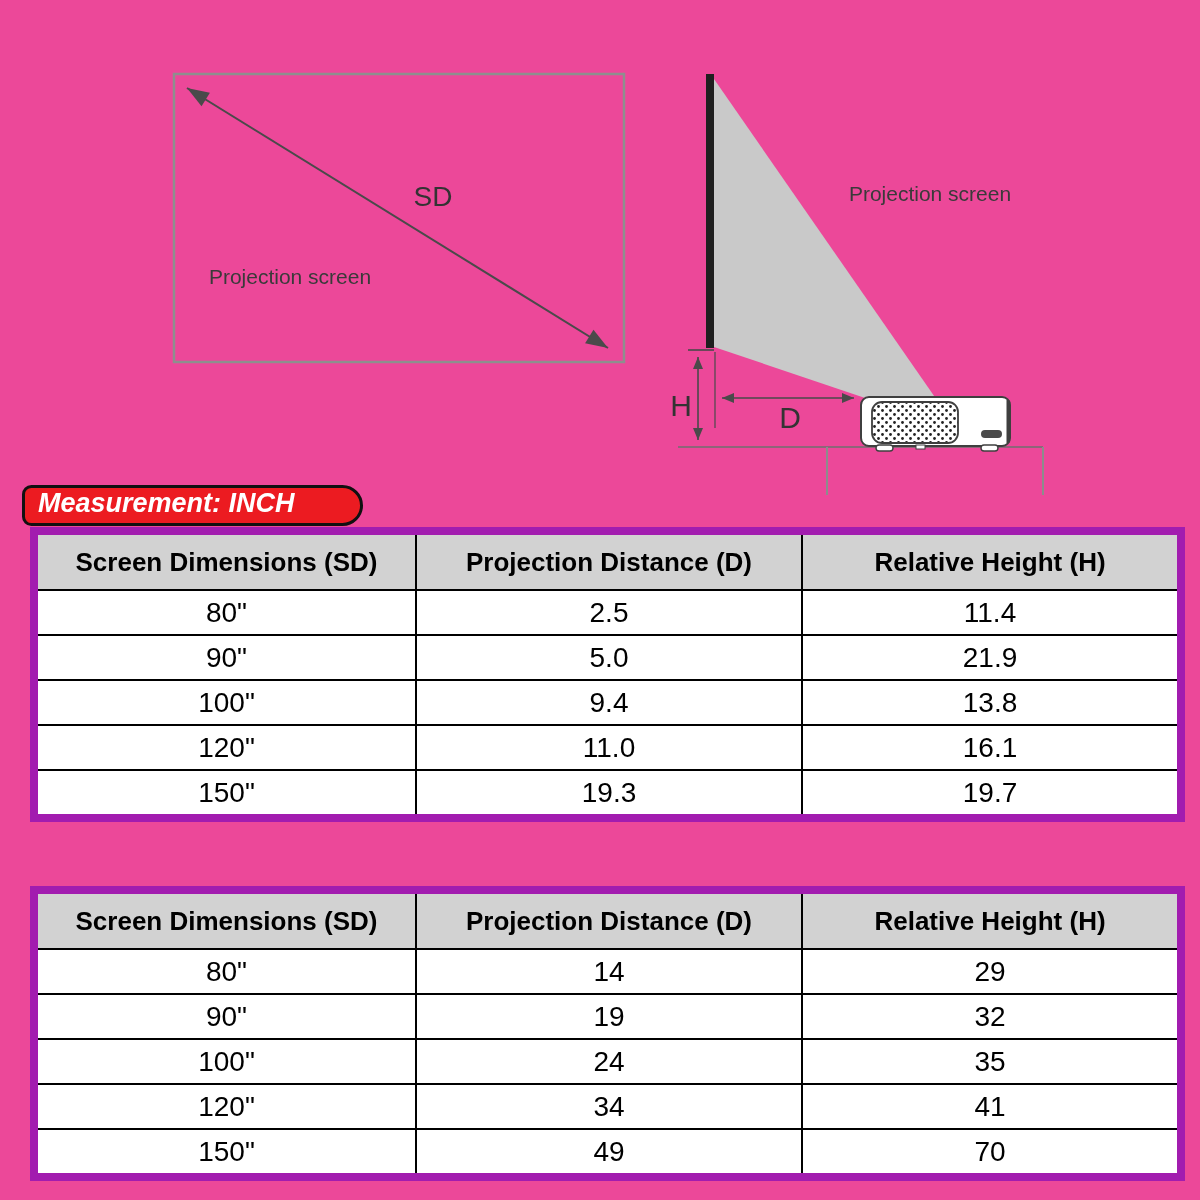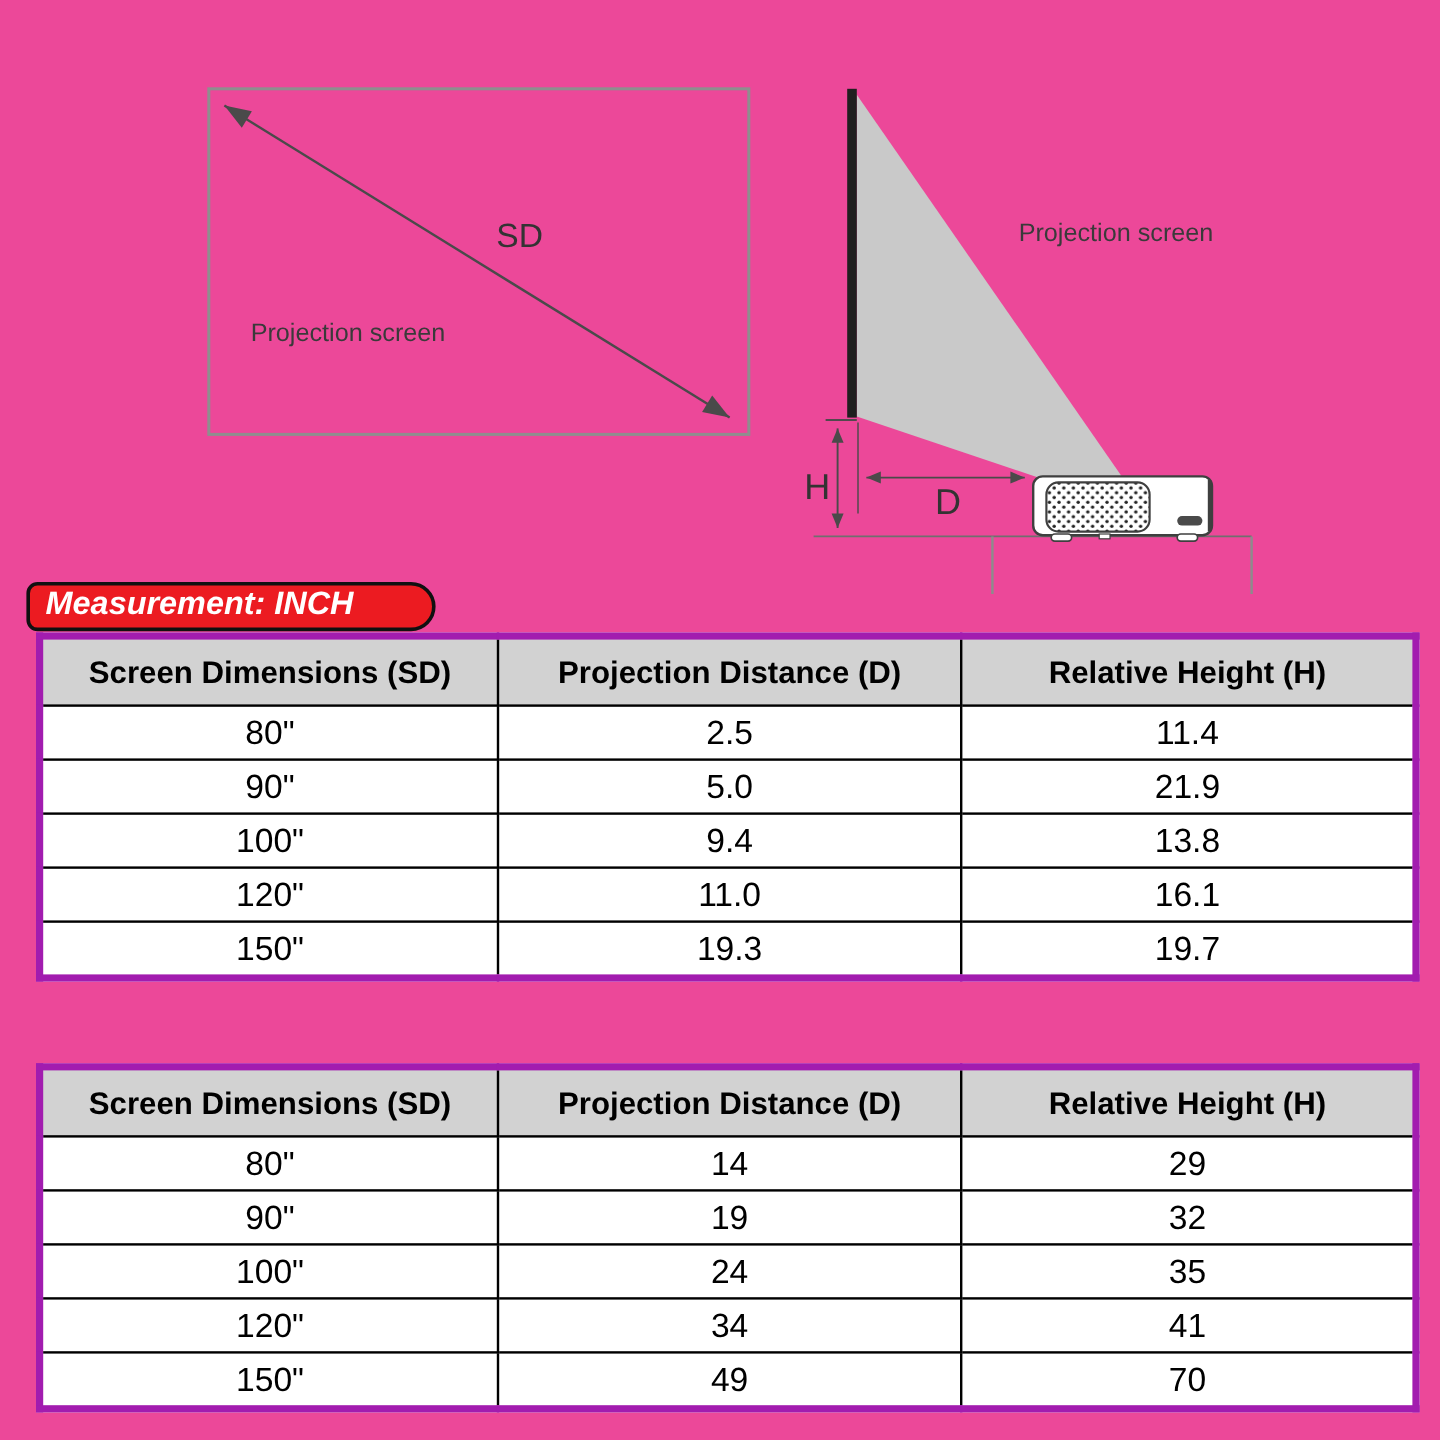--- a/index.html
+++ b/index.html
@@ -50,21 +50,21 @@
   }
   .badge.inch { top: 485px; }
   .badge.cm   { top: 844px; }
 
   table.mtable {
     position: absolute;
     left: 30px;
     width: 1147px;
     border-collapse: collapse;
     table-layout: fixed;
-    border: 6px solid #a21caf;
+    border: 8px solid #a21caf;
     z-index: 1;
     background: #ffffff;
   }
   table.mtable.inch { top: 527px; }
   table.mtable.cm   { top: 886px; }
   .mtable th {
     background: #d2d2d2;
     height: 54px;
     font-size: 26px;
     font-weight: bold;

